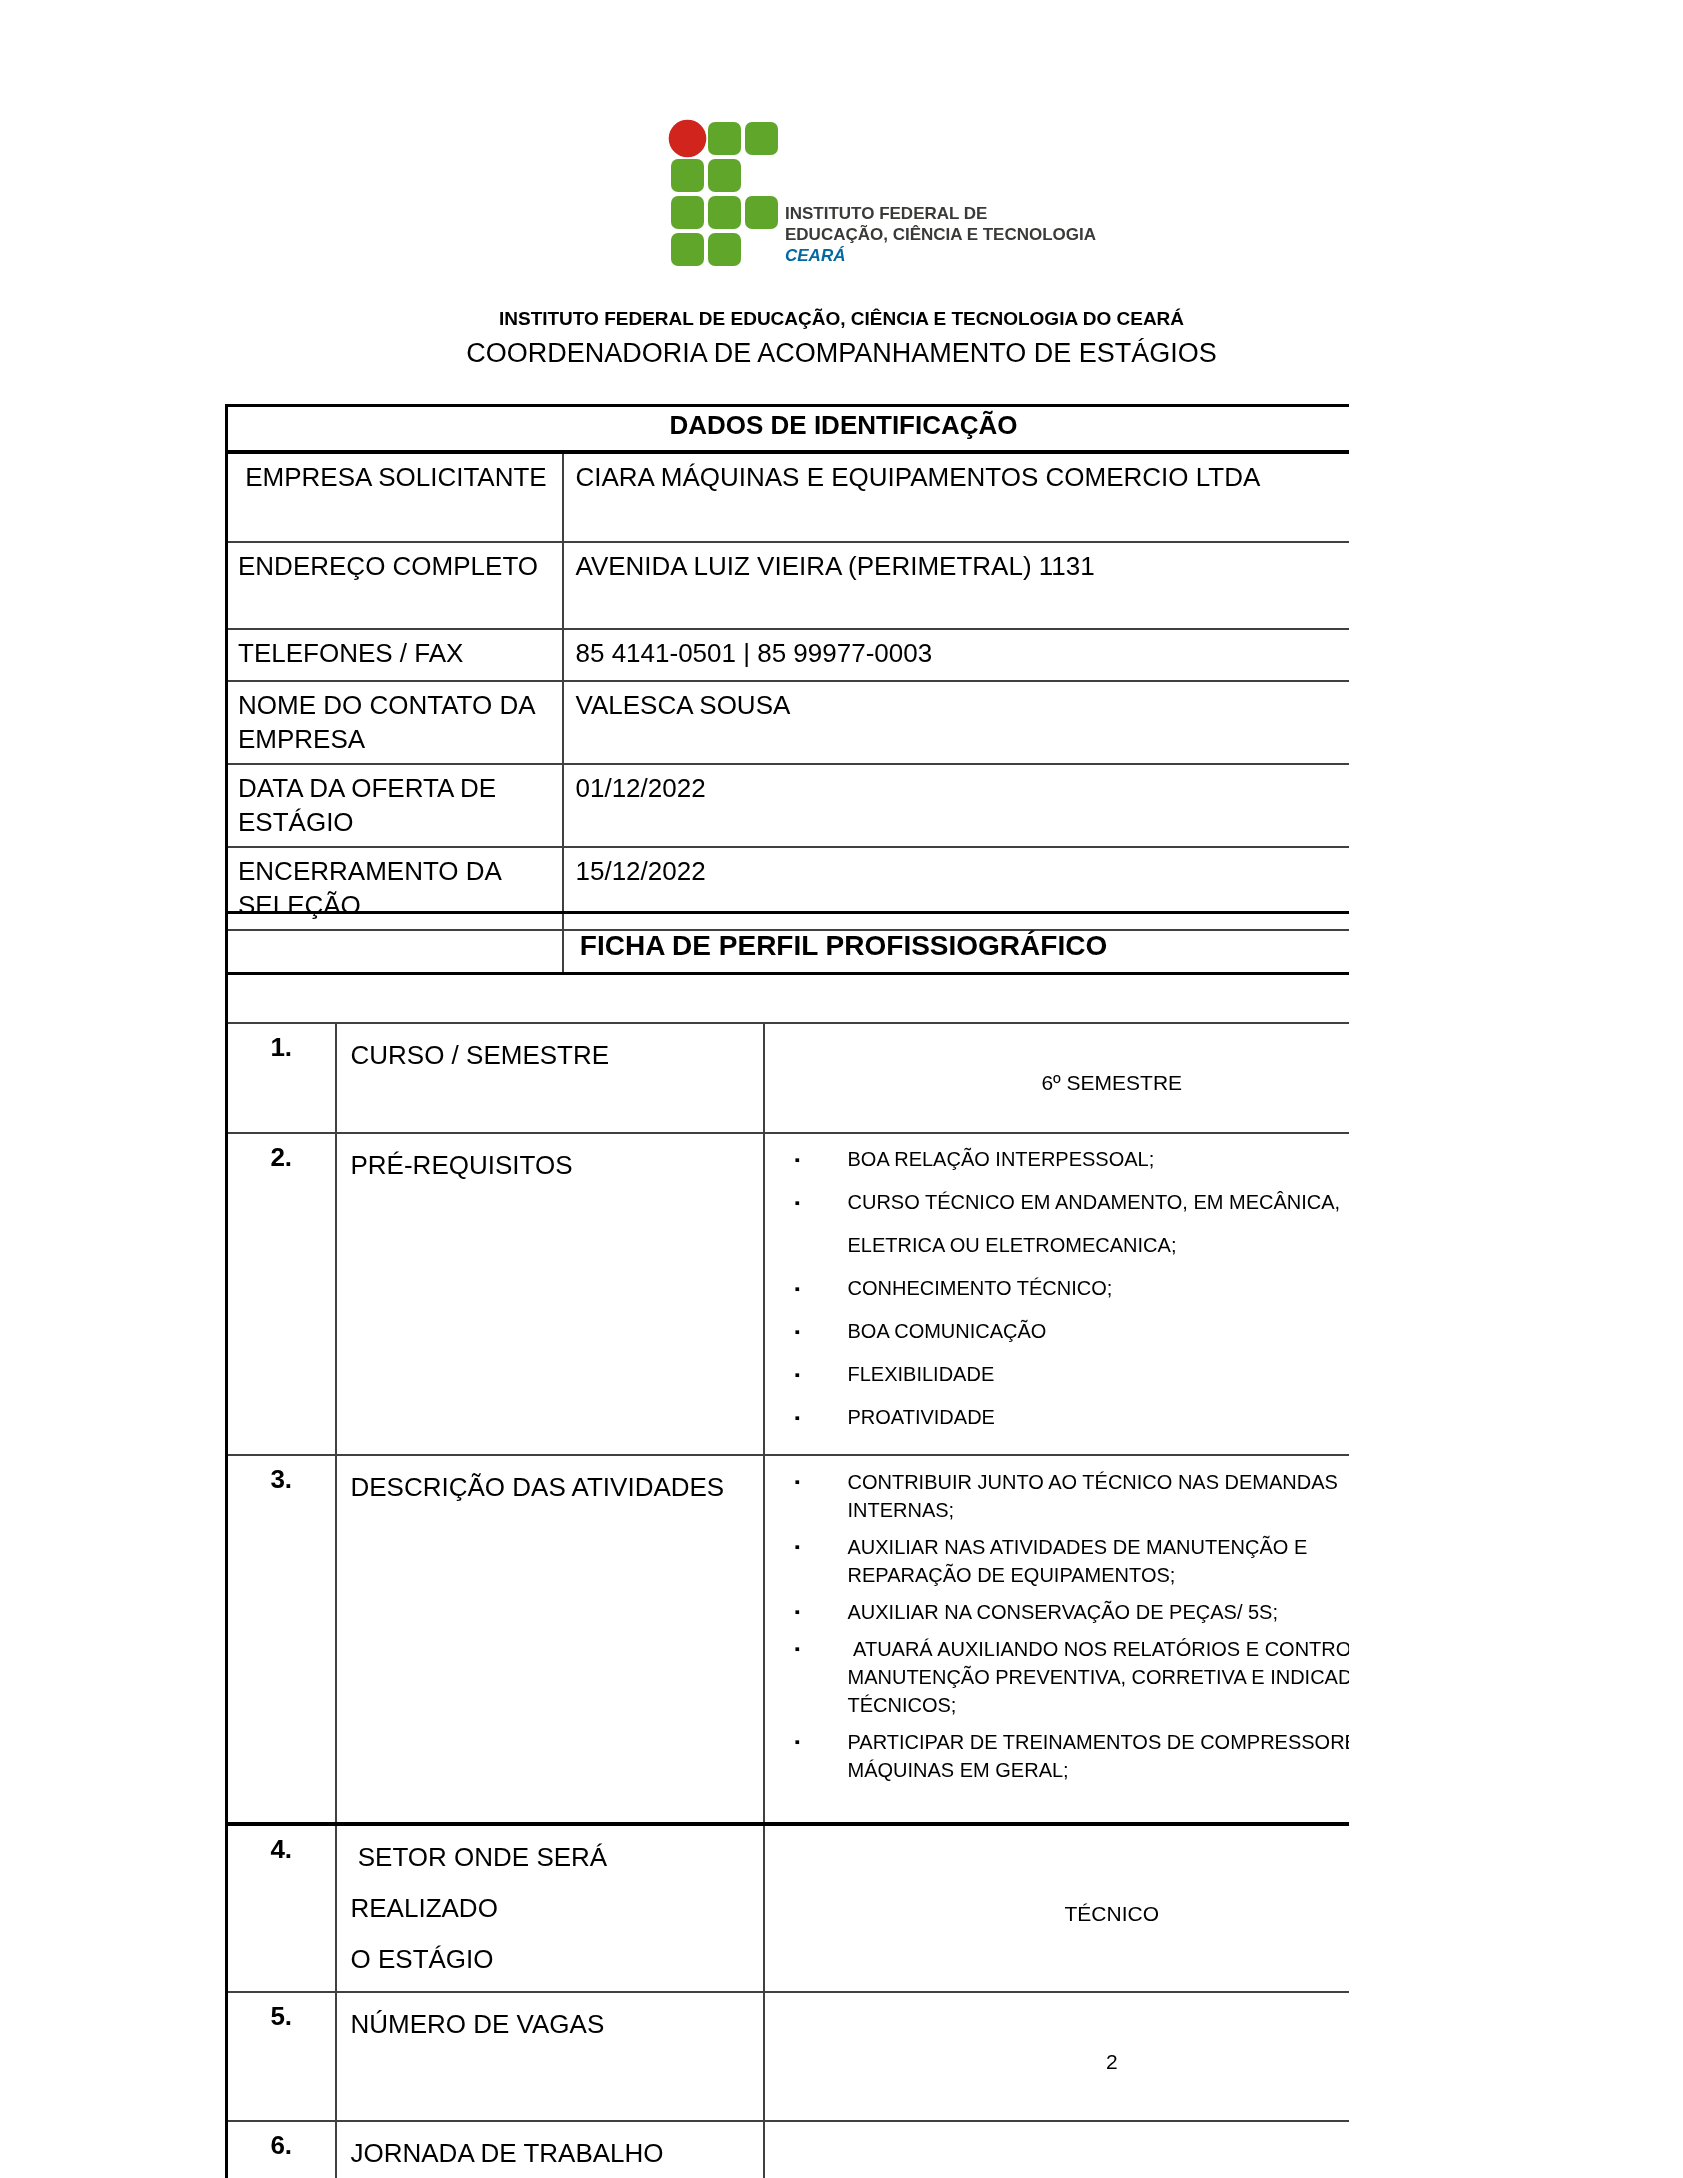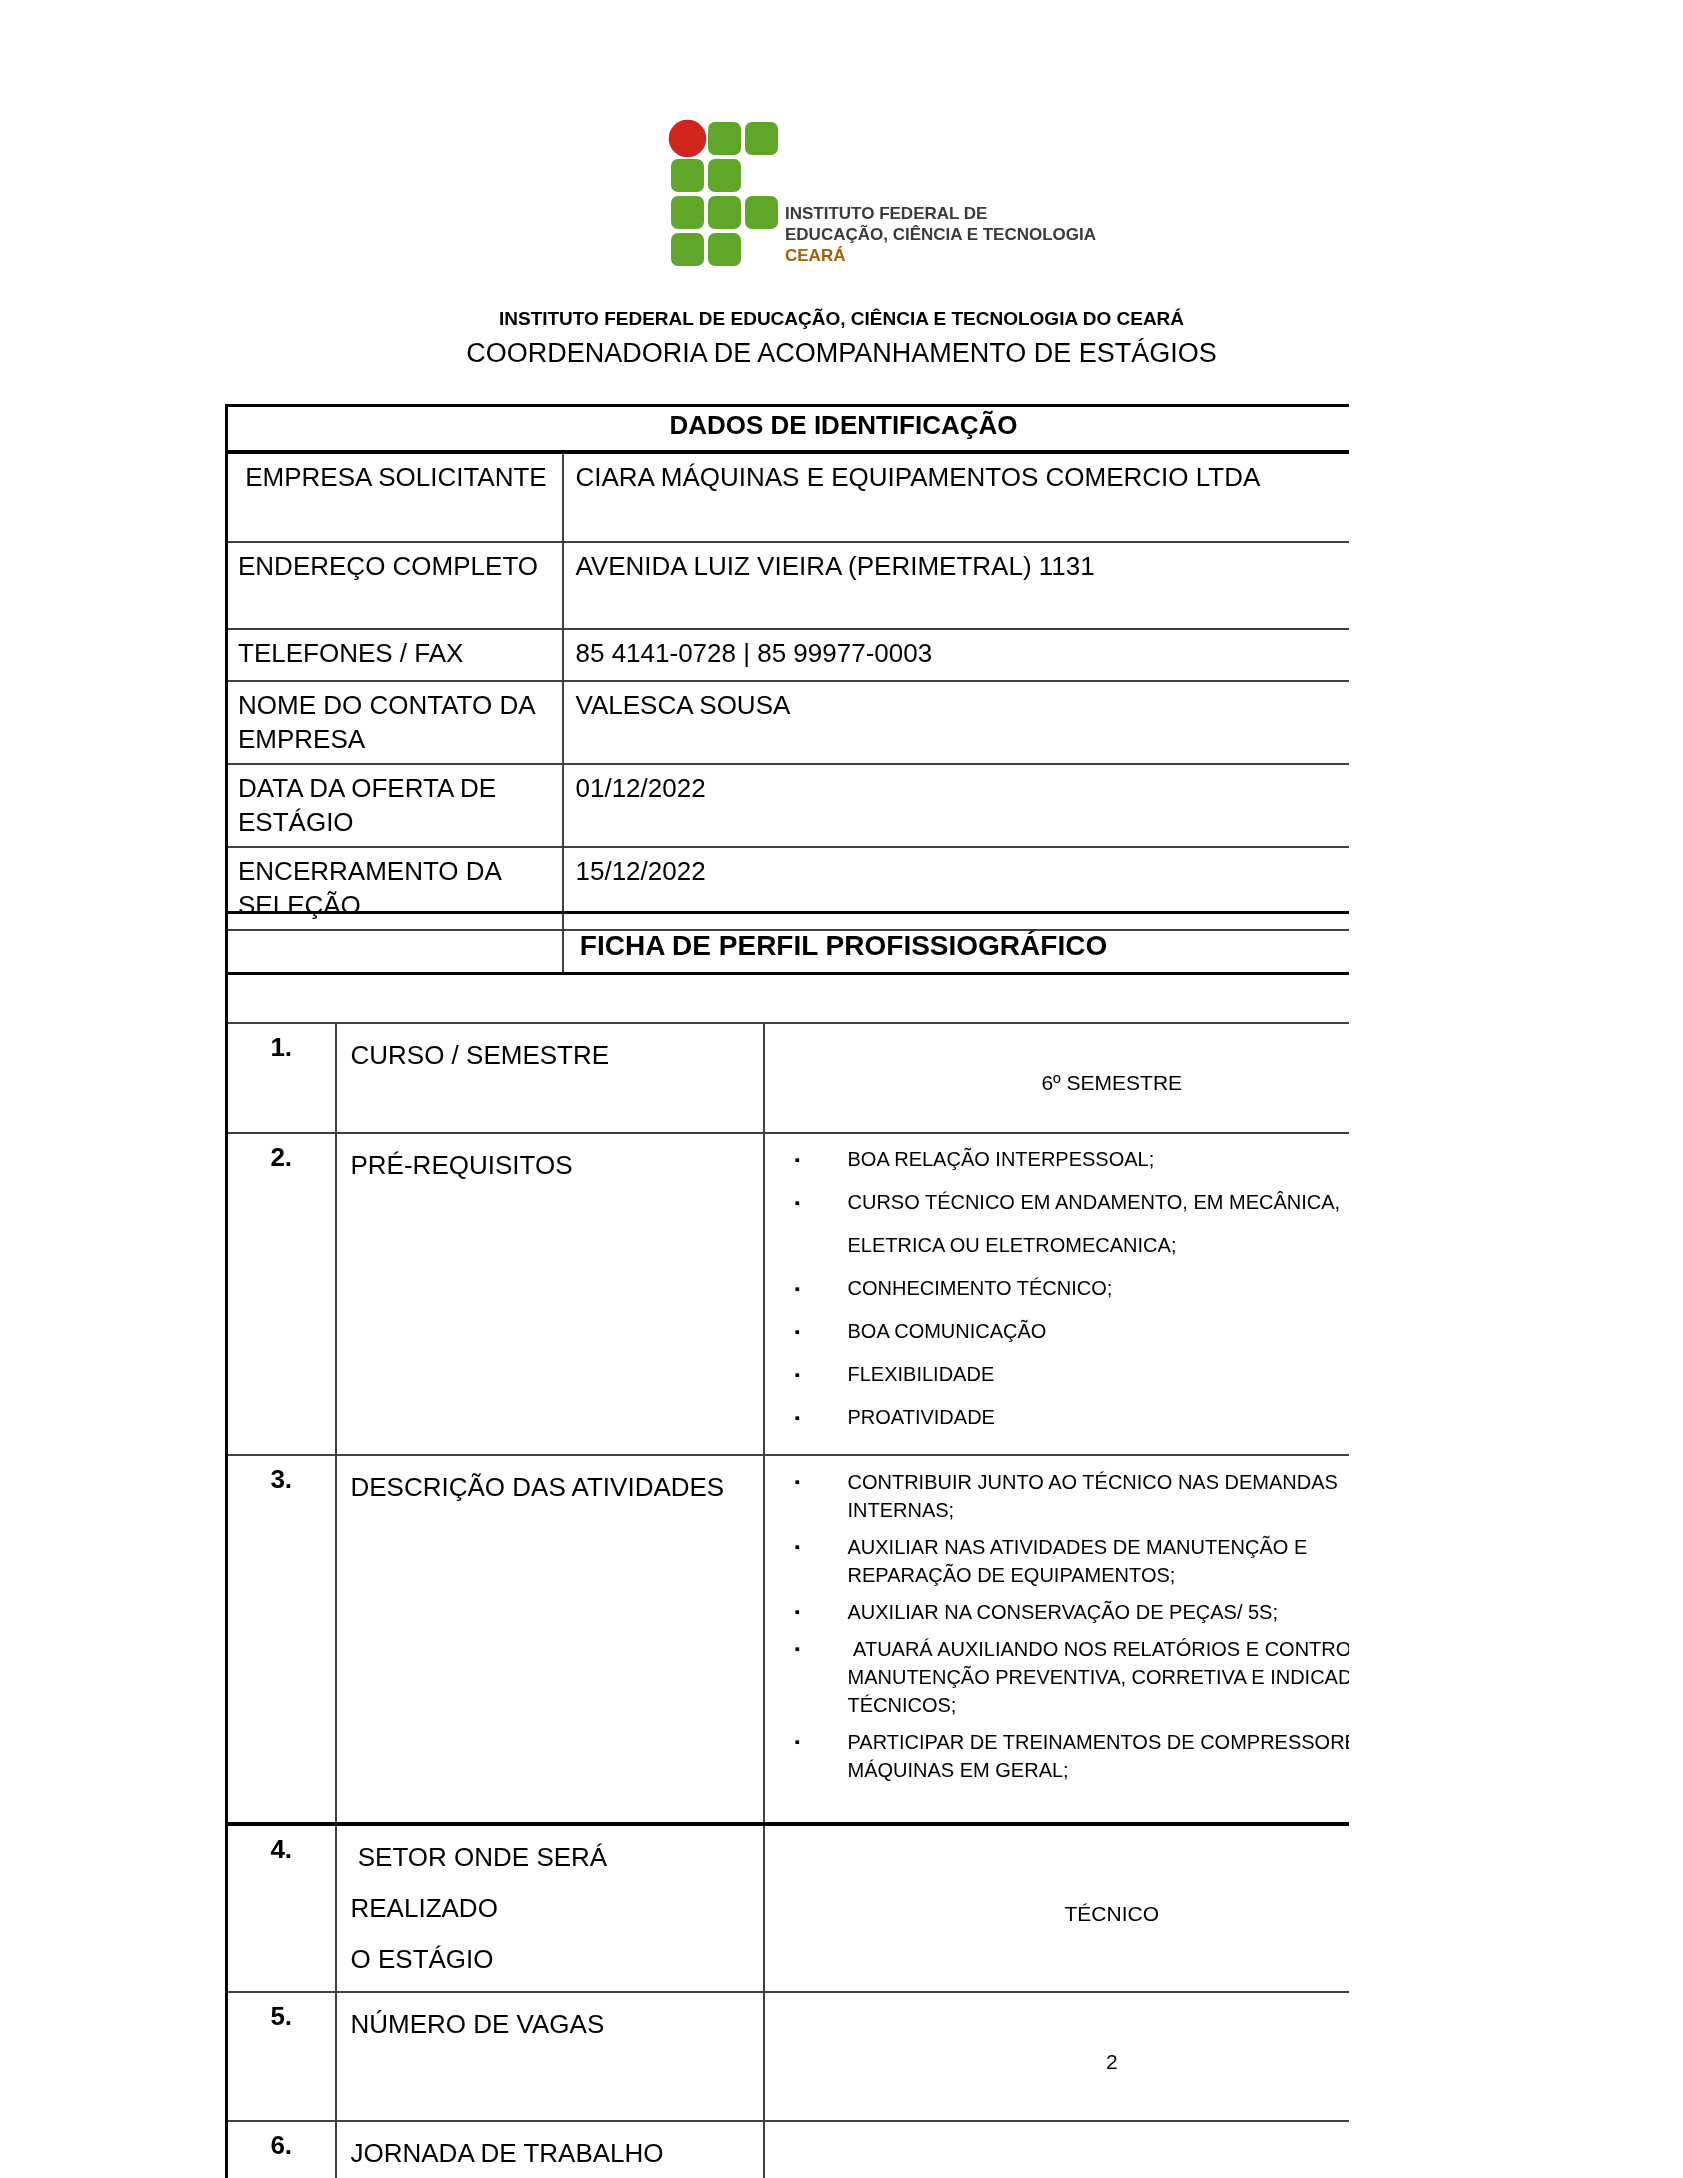--- a/index.html
+++ b/index.html
@@ -8,21 +8,21 @@
     font-family:"Liberation Sans", sans-serif;color:#000;overflow:hidden;
   }
   
   .logo{position:absolute;left:671px;top:122px;display:flex;align-items:flex-end;}
   .logo-grid{display:grid;grid-template-columns:repeat(3,33px);grid-template-rows:repeat(4,33px);gap:4px;}
   .logo-grid .sq{width:33px;height:33px;border-radius:7px;background:#5FA62B;}
   .logo-grid .empty{background:transparent;}
   .logo-grid .red{background:#D1241C;border-radius:50%;transform:scale(1.14);}
   .logo-text{margin-left:7px;margin-bottom:0px;}
   .logo-text .lt{font-weight:bold;font-size:17px;line-height:21px;color:#3A3A39;letter-spacing:0px;}
-  .logo-text .lt-green{color:#a16207;}
+  .logo-text .lt-green{color:#0369a1;font-style:italic;}
   
   .headings{position:absolute;top:301px;left:0;width:1683px;text-align:center;}
   .h1{font-size:19px;font-weight:bold;line-height:35px;}
   .h2{font-size:27px;font-weight:normal;line-height:34px;}
   
   table{border-collapse:collapse;table-layout:fixed;}
   td{border:2px solid #404040;vertical-align:top;padding:6px 10px;overflow:hidden;}
   .t1,.t2{position:absolute;left:225px;width:1234px;}
   .t1{top:404px;}
   .t2{top:911px;}
@@ -105,21 +105,21 @@
     <tr class="r1">
       <td class="lbl"> EMPRESA SOLICITANTE</td>
       <td class="val">CIARA MÁQUINAS E EQUIPAMENTOS COMERCIO LTDA</td>
     </tr>
     <tr class="r2">
       <td class="lbl">ENDEREÇO COMPLETO</td>
       <td class="val">AVENIDA LUIZ VIEIRA (PERIMETRAL) 1131</td>
     </tr>
     <tr class="r3">
       <td class="lbl">TELEFONES / FAX</td>
-      <td class="val">85 4141-0728 | 85 99977-0003</td>
+      <td class="val">85 4141-0501 | 85 99977-0003</td>
     </tr>
     <tr class="r4">
       <td class="lbl">NOME DO CONTATO DA
 EMPRESA</td>
       <td class="val">VALESCA SOUSA</td>
     </tr>
     <tr class="r5">
       <td class="lbl">DATA DA OFERTA DE
 ESTÁGIO</td>
       <td class="val">01/12/2022</td>

